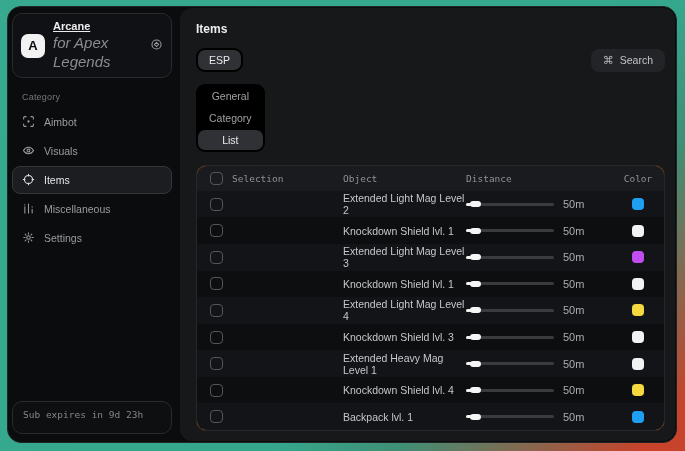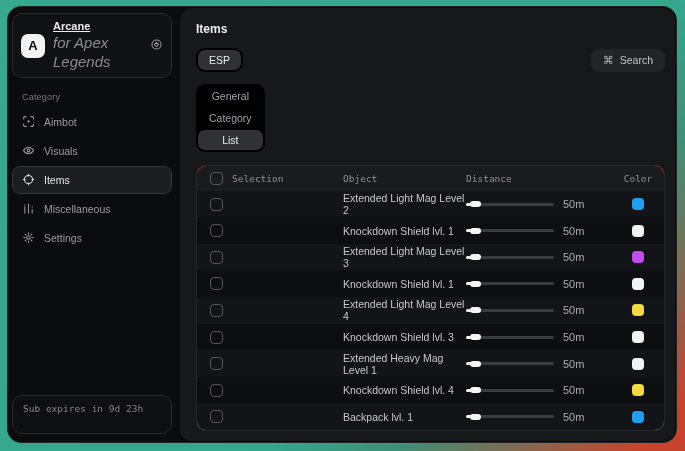--- a/index.html
+++ b/index.html
@@ -32,21 +32,21 @@
   .nav-item{
     display:flex;align-items:center;gap:9px;height:26px;padding:0 9px;border-radius:8px;
     color:#9b9ca0;font-size:10.5px;border:1px solid transparent;cursor:pointer;
   }
   .nav-item.active{background:#1c1d21;border-color:#35363b;color:#e6e6e8;}
   .nav-item svg{flex:0 0 auto;}
   .side-spacer{flex:1;}
   .side-footer{
     margin:0 2px 2px 0;border:1px solid #2a2b2f;border-radius:10px;padding:7px 10px;background:#0e0f11;
   }
-  .sub-line{font-family:"DejaVu Sans Mono",monospace;color:#85868a;font-size:9.5px;margin-bottom:12px;}
+  .sub-line{font-family:"DejaVu Sans Mono",monospace;color:#85868a;font-size:9.5px;margin-bottom:6px;}
   .sess-line{color:#d6d7d9;font-size:10px;}
   
   .main{
     flex:1;margin:1px 1px 1px 6px;background:#17181a;border-radius:12px;
     padding:14px 10px 10px 16px;box-sizing:border-box;display:flex;flex-direction:column;
   }
   .main-title{color:#ececed;font-size:12px;font-weight:bold;margin-bottom:12px;}
   .toolbar{display:flex;align-items:center;justify-content:space-between;margin-bottom:12px;}
   .pill-group{display:inline-flex;background:#000000;border-radius:9px;padding:2px;gap:2px;}
   .pill{

